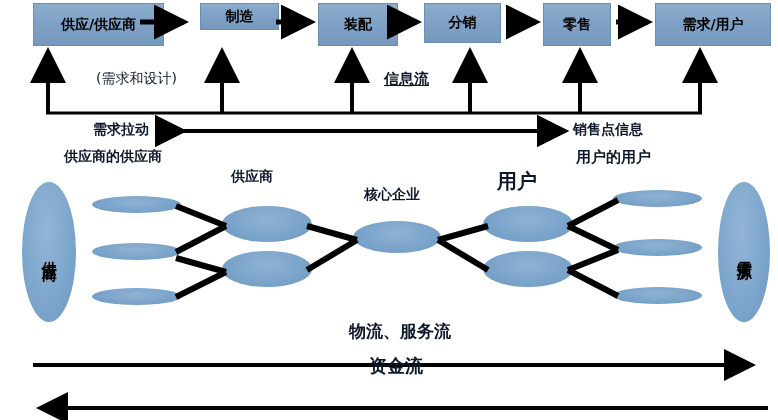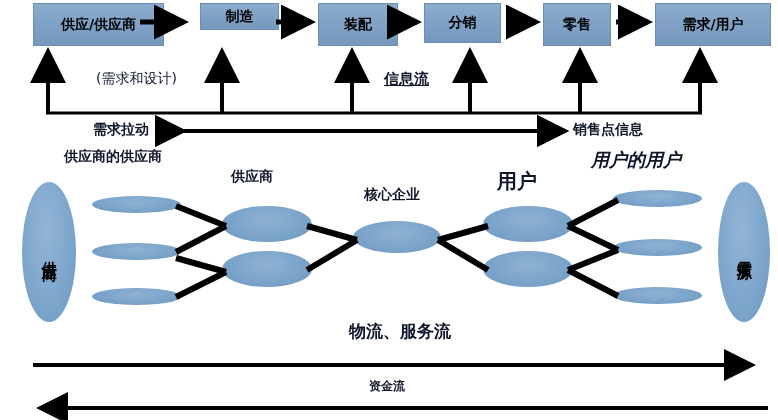--- a/index.html
+++ b/index.html
@@ -175,19 +175,19 @@
   <div class="lbl bold" style="left:573px; top:121px; font-size:14px;">销售点信息</div>
 
   <div class="lbl bold" style="left:64px; top:148px; font-size:14px;">供应商的供应商</div>
 
   <div class="lbl bold serif" style="left:231px; top:168px; font-size:14px;">供应商</div>
 
   <div class="lbl bold serif" style="left:364px; top:186px; font-size:14px;">核心企业</div>
 
   <div class="lbl bold serif" style="left:497px; top:168px; font-size:20px;">用户</div>
 
-  <div class="lbl bold" style="left:591px; top:148px; font-size:18px;font-style:italic;">用户的用户</div>
+  <div class="lbl bold" style="left:576px; top:148px; font-size:15px;">用户的用户</div>
 
   <div class="lbl bold serif" style="left:349px; top:320px; font-size:17px;">物流、服务流</div>
 
-  <div class="lbl bold serif" style="left:369px; top:378px; font-size:12px;">资金流</div>
+  <div class="lbl bold serif" style="left:369px; top:354px; font-size:18px;">资金流</div>
 
 </div>
 
 </body></html>

